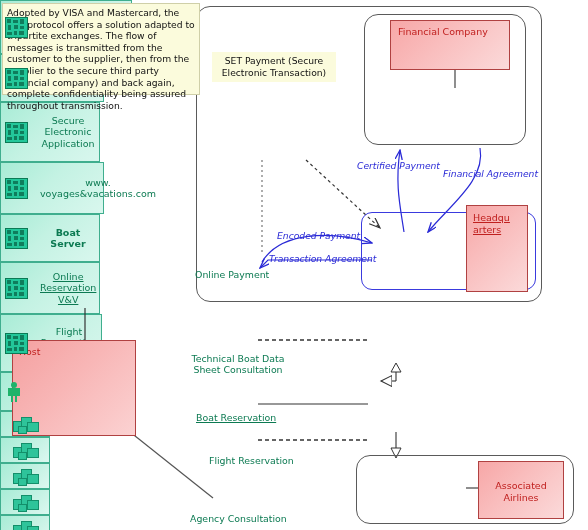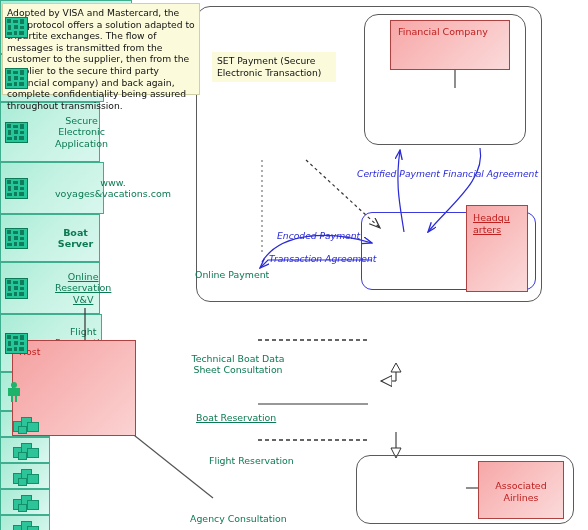--- a/index.html
+++ b/index.html
@@ -11,31 +11,31 @@
 
   
   .note{
     background:#fbfbdc;border:1px solid #cfcfa8;
     font-size:9.2px;line-height:11.6px;color:#111;
     padding:3px 4px 4px 4px;
   }
   .setlabel{
     background:#fbfbdc;border:0;
     font-size:9.2px;line-height:12px;color:#111;
-    text-align:left;padding:3px 5px;
+    text-align:center;padding:3px 5px;
   }
 
   
   .comp{
     border:1px solid #3fae8e;
     background:linear-gradient(135deg,#a8ecd6 0%,#c4f2e3 45%,#d9f7ee 100%);
     color:#0c7a52;font-size:9.5px;line-height:11.5px;
     display:flex;align-items:center;
   }
-  .comp .lbl{flex:1;text-align:center;padding-left:12px;padding-right:3px;margin-left:15px;}
+  .comp .lbl{flex:1;text-align:center;padding-left:12px;padding-right:3px;}
 
   
   .cicon{
     width:21px;height:19px;margin-left:4px;flex:0 0 auto;
     border:1px solid #0b7a55;background:#23c79a;position:relative;overflow:hidden;
   }
   .cicon i{position:absolute;background:#0f7d5c;display:block;}
   .cicon i:nth-child(1){left:1px;top:1px;width:4px;height:4px;}
   .cicon i:nth-child(2){left:7px;top:2px;width:5px;height:3px;}
   .cicon i:nth-child(3){left:14px;top:1px;width:4px;height:5px;}
@@ -347,18 +347,18 @@
   <div class="iface" style="left:213px;top:487px;width:48px;height:24px;">
     <span class="puzzle">
         <span class="a"></span>
         <span class="b"></span>
         <span class="c"></span>
         <span class="d"></span>
       </span>
   </div>
   <div class="ifacecap" style="left:190px;top:513px;">Agency Consultation</div>
 
-  <div class="arrowlabel" style="left:357px;top:168px;">Certified Payment</div>
+  <div class="arrowlabel" style="left:357px;top:160px;">Certified Payment</div>
   <div class="arrowlabel" style="left:443px;top:168px;">Financial Agreement</div>
   <div class="arrowlabel" style="left:277px;top:230px;">Encoded Payment</div>
   <div class="arrowlabel" style="left:269px;top:253px;">Transaction Agreement</div>
 
 </div>
 
 </body></html>

